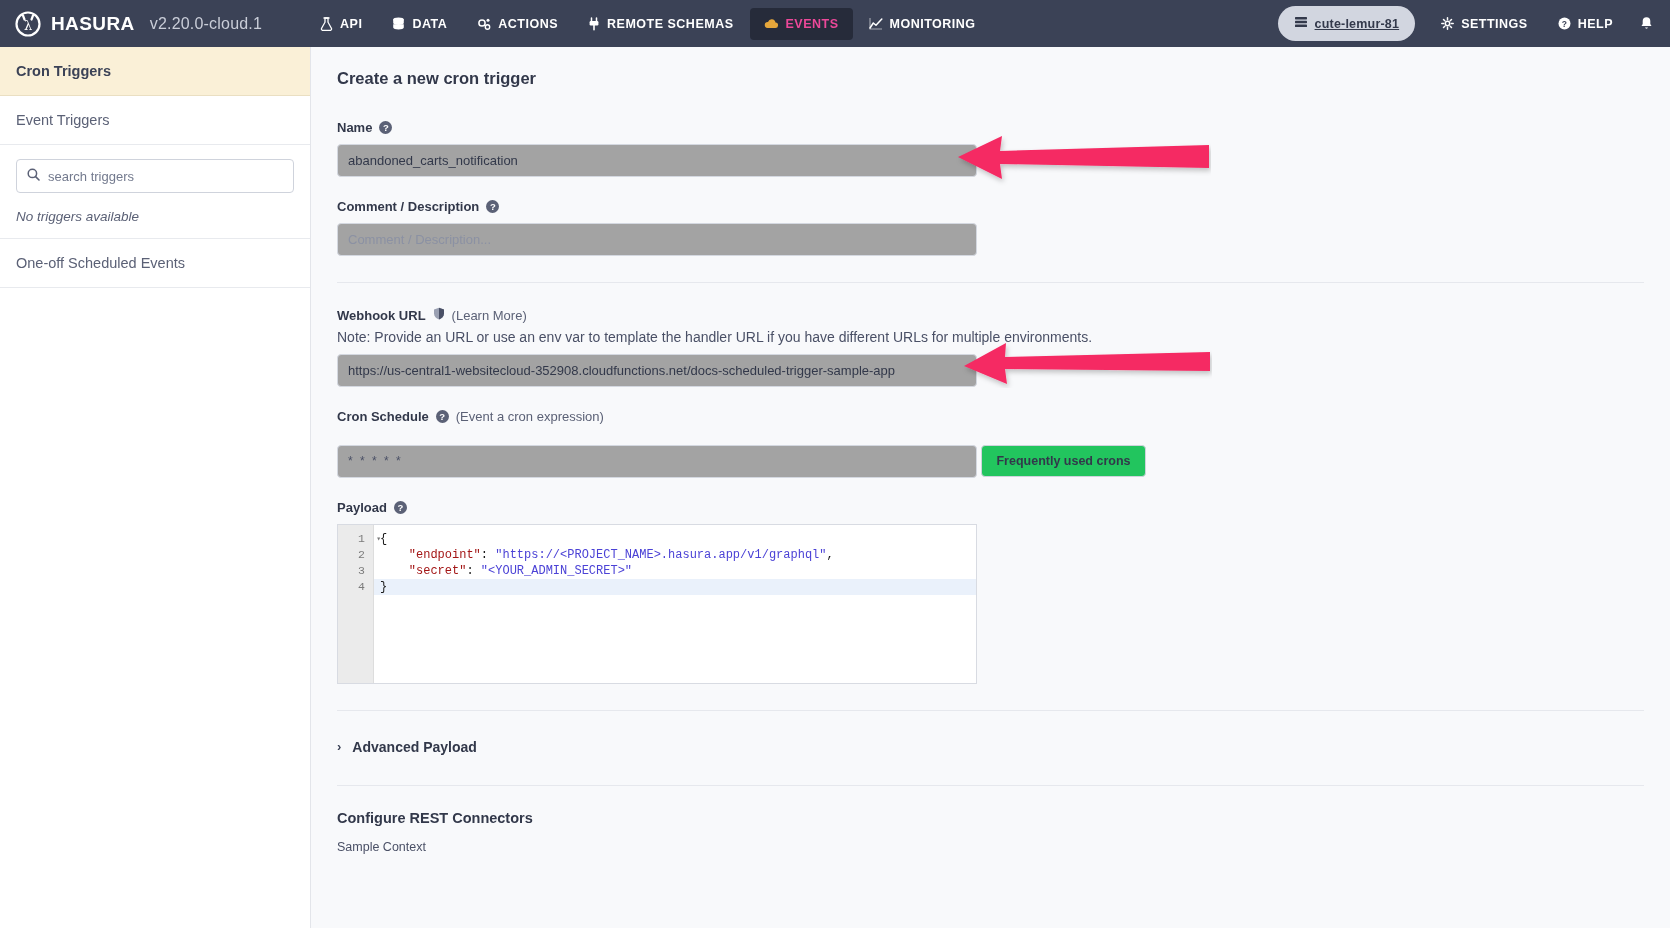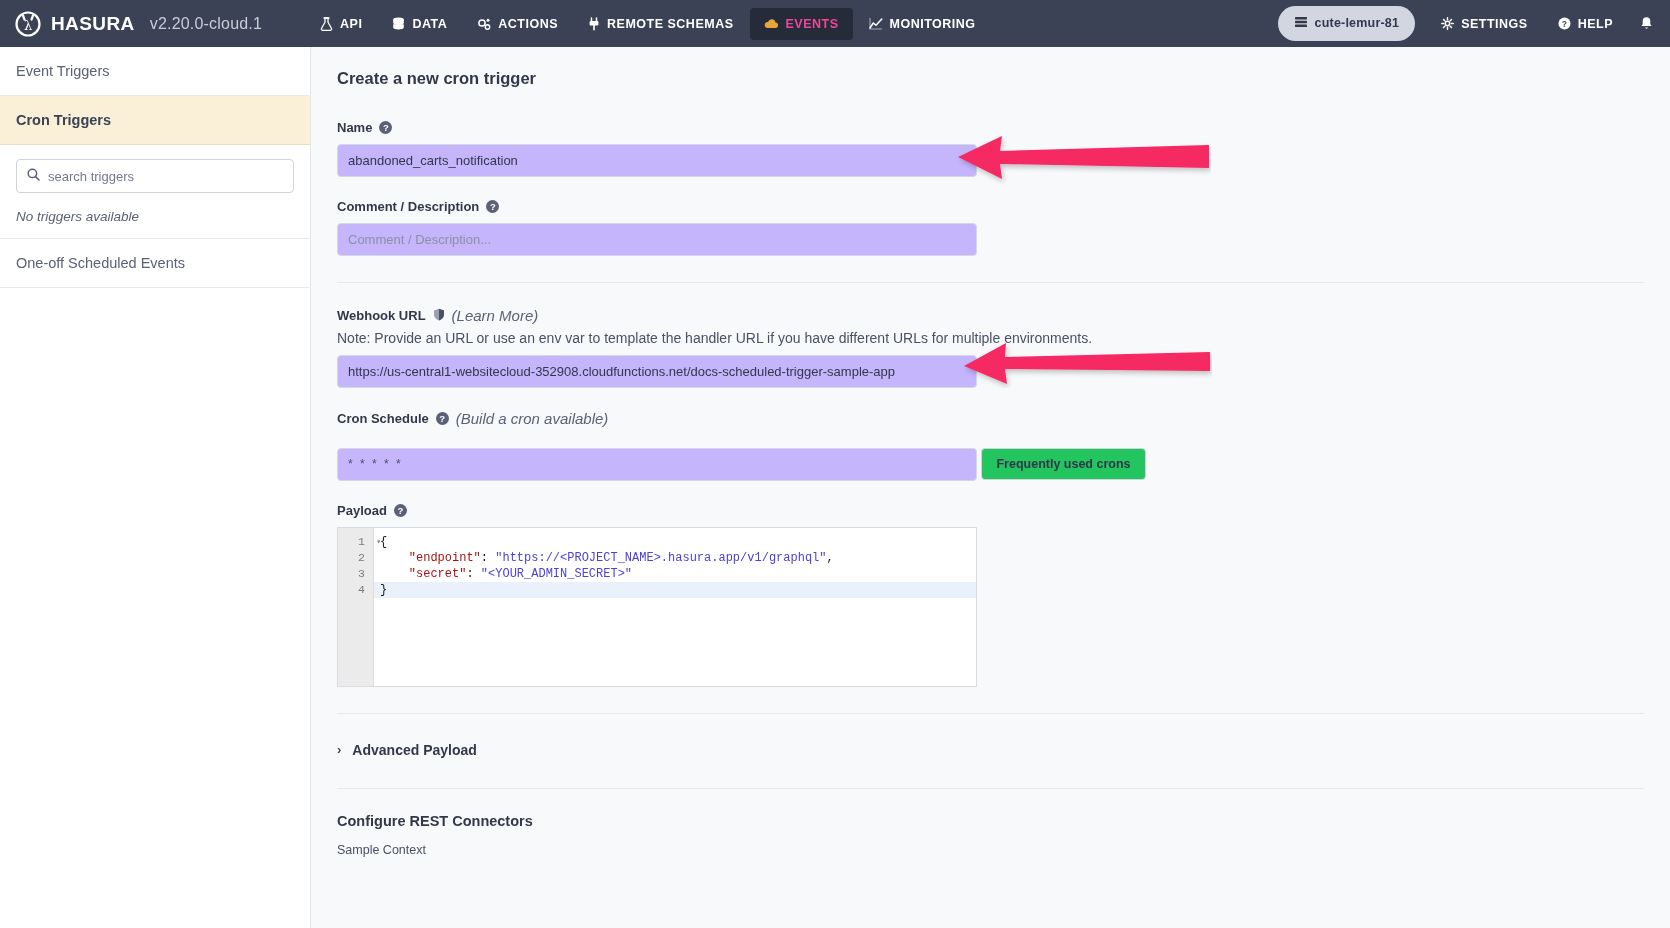--- a/index.html
+++ b/index.html
@@ -41,25 +41,25 @@
     border-radius: 4px;
     cursor: pointer;
     white-space: nowrap;
   }
   .nav-item.active { background: #262b3a; color: #ec4899; }
   .nav-item .nico { display:flex; align-items:center; }
   .nav-right {
     margin-left: auto; display: flex; align-items: center; gap: 22px;
   }
   .project-pill {
-    display: flex; align-items: flex-start; gap: 7px;
+    display: flex; align-items: flex-end; gap: 7px;
     background: #d2d6e0; color: #33394b;
     font-size: 12.5px; font-weight: bold;
     padding: 10px 16px; border-radius: 20px;
-    cursor: pointer; letter-spacing: .2px;
+    cursor: pointer; letter-spacing: .2px; text-decoration: underline;
   }
   .nav-right .nav-item { padding: 8px 4px; }
   .bell { cursor: pointer; display:flex; align-items:center; }
 
   
   .shell { display: flex; height: 881px; }
 
   
   .sidebar {
     width: 311px; min-width: 311px;
@@ -127,30 +127,30 @@
     margin-bottom: 9px;
   }
   .help-icon {
     width: 13px; height: 13px; border-radius: 50%;
     background: #5b6176; color: #fff;
     font-size: 9.5px; font-weight: bold;
     display: flex; align-items: center; justify-content: center;
     cursor: pointer; flex-shrink: 0;
   }
   .learn-more {
-    font-size: 15px; font-style: italic; color: #5b6176;
+    font-size: 13px; color: #5b6176;
     cursor: pointer; font-weight: normal;
   }
   .field-note {
     font-size: 14px; color: #4a5066; margin-bottom: 9px; margin-top: -3px;
   }
   .text-input {
     width: 640px; height: 33px;
     border: 1px solid #d4d8e0; border-radius: 4px;
-    background: #c4b5fd; padding: 0 10px;
+    background: #a3a3a3; padding: 0 10px;
     font-size: 13px; color: #32384a;
     outline: none;
     font-family: "Liberation Sans", sans-serif;
   }
   .text-input::placeholder { color: #8b91a3; }
   .text-input.cron { letter-spacing: 2px; font-size: 12px; color: #4a5066; }
   .divider {
     border-top: 1px solid #e6e8ed;
     margin: 26px 0 24px 0;
   }
@@ -322,22 +322,22 @@
           <path d="M7.5 1.2a3.8 3.8 0 0 1 3.8 3.8v3l1.2 2.1H2.5L3.7 8V5a3.8 3.8 0 0 1 3.8-3.8Z" fill="#fff"></path>
           <path d="M6 11.6a1.6 1.6 0 0 0 3 0" fill="#fff"></path>
         </svg>
     </div>
   </div>
 </div>
 
 <div class="shell">
 
   <div class="sidebar">
+    <div class="sb-section active">Cron Triggers</div>
     <div class="sb-section">Event Triggers</div>
-    <div class="sb-section active">Cron Triggers</div>
 
     <div class="sb-body">
       <div class="search-wrap">
         <span>
           <svg width="13" height="13" viewBox="0 0 13 13">
               <circle cx="5.4" cy="5.4" r="4.2" fill="none" stroke="#5b6176" stroke-width="1.5"></circle>
               <path d="M8.6 8.6 L12 12" stroke="#5b6176" stroke-width="1.6" stroke-linecap="round"></path>
             </svg>
         </span>
         <input type="text" placeholder="search triggers" style="">
@@ -383,21 +383,21 @@
           <span class="learn-more">(Learn More)</span>
         </div>
         <div class="field-note">Note: Provide an URL or use an env var to template the handler URL if you have different URLs for multiple environments.</div>
         <input class="text-input" type="text" value="https://us-central1-websitecloud-352908.cloudfunctions.net/docs-scheduled-trigger-sample-app" style="">
       </div>
 
       <div class="field-block">
         <div class="field-label">
           <span>Cron Schedule</span>
           <span class="help-icon">?</span>
-          <span class="learn-more">(Build a cron available)</span>
+          <span class="learn-more">(Event a cron expression)</span>
         </div>
         <input class="text-input cron" type="text" value="* * * * *" style="">
         <button class="btn-secondary">Frequently used crons</button>
       </div>
 
       <div class="field-block">
         <div class="field-label">
           <span>Payload</span>
           <span class="help-icon">?</span>
         </div>

